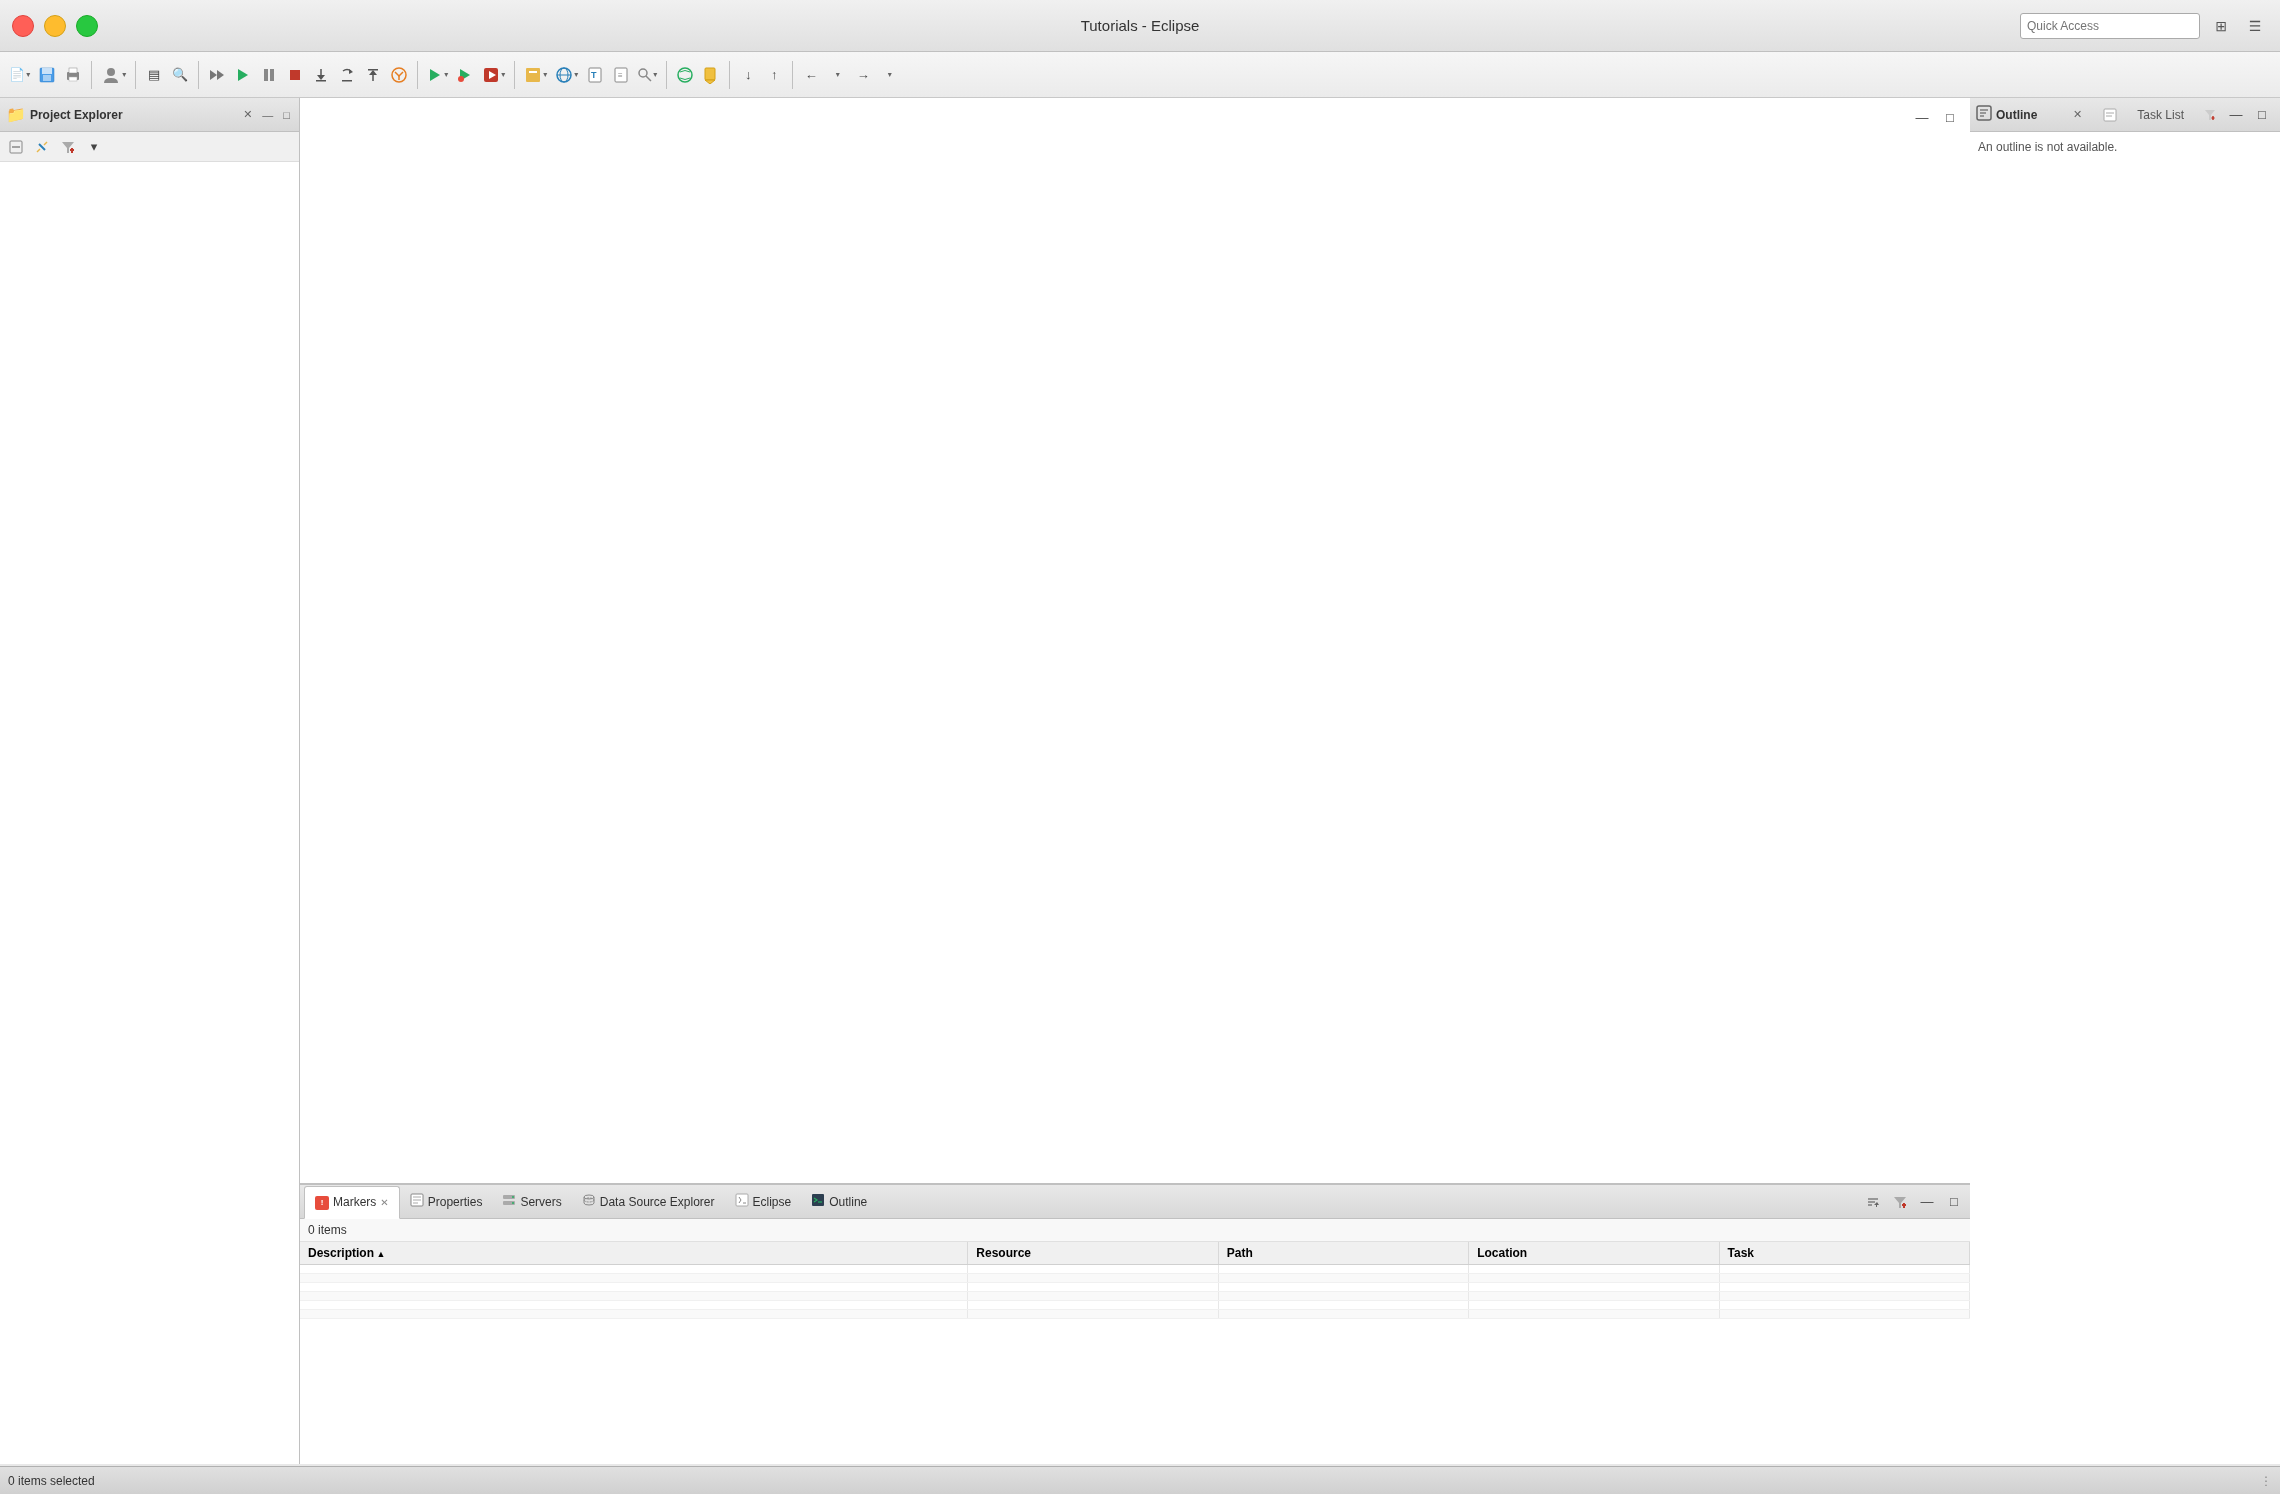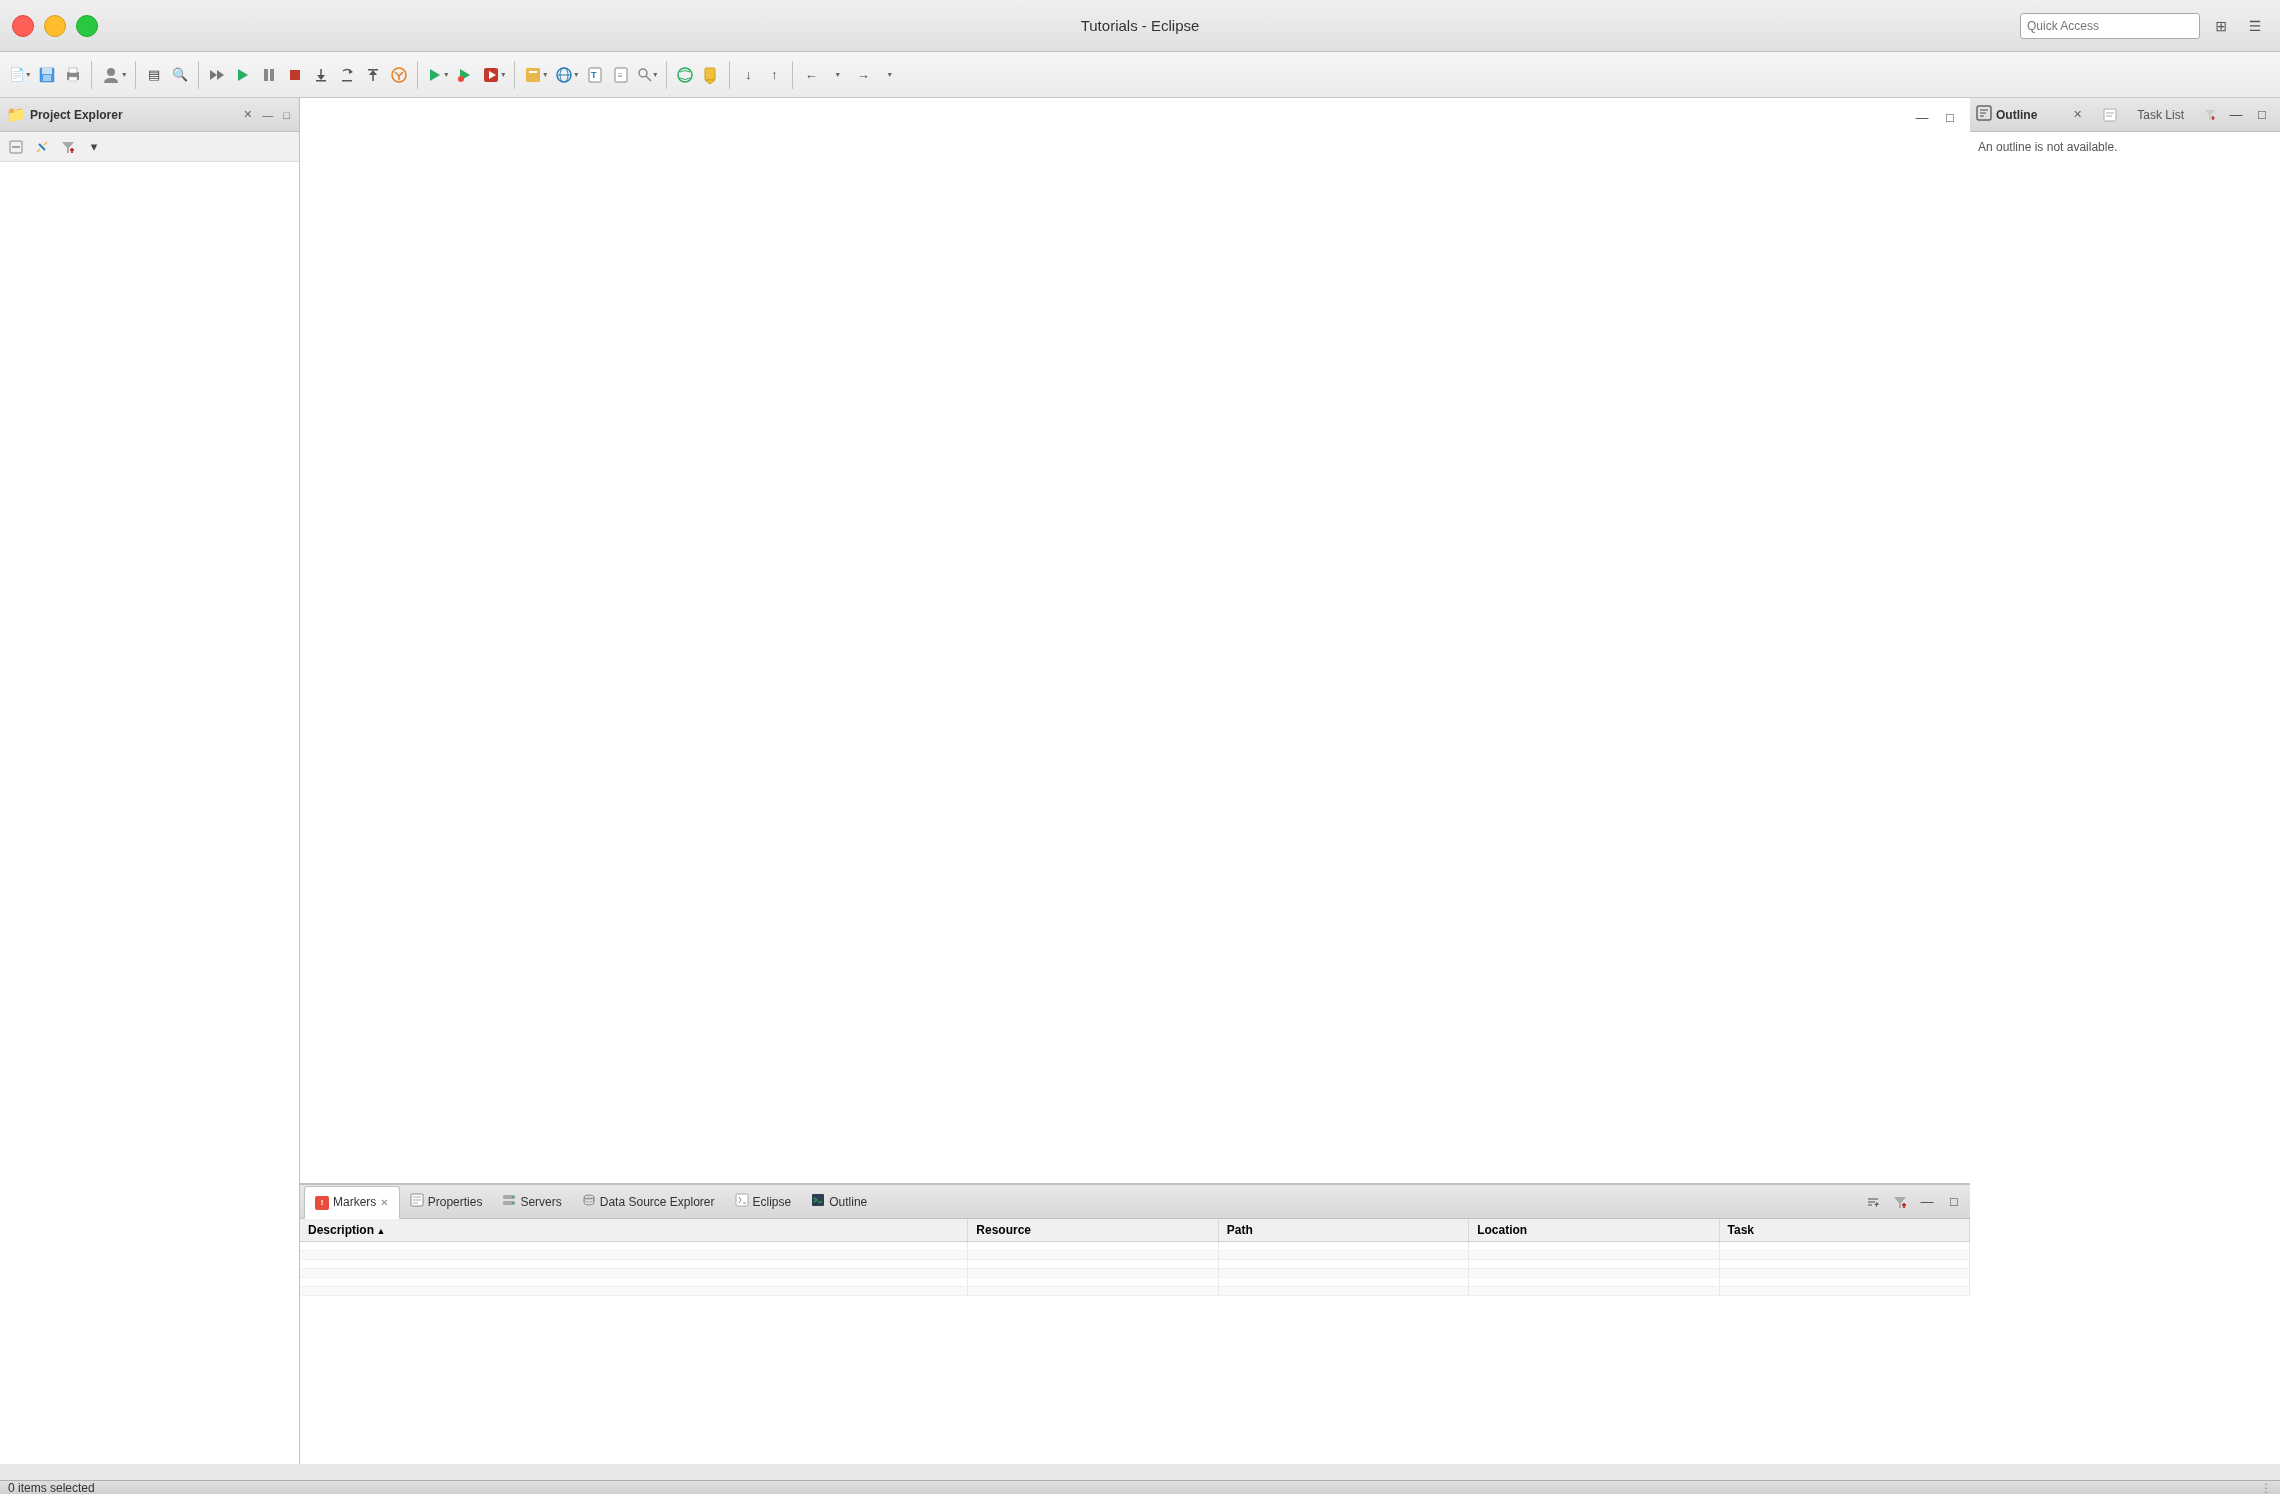--- a/index.html
+++ b/index.html
@@ -272,21 +272,21 @@
       background: white;
       padding: 8px;
     }
     .outline-not-available {
       font-size: 12px;
       color: #555;
     }
 
     
     .status-bar {
-      height: 14px;
+      height: 28px;
       background: linear-gradient(to bottom, #e0e0e0, #d0d0d0);
       border-top: 1px solid #b0b0b0;
       display: flex;
       align-items: center;
       padding: 0 8px;
       font-size: 12px;
       color: #333;
       position: absolute;
       bottom: 0;
       left: 0;
@@ -636,20 +636,21 @@
                 <line x1="11" y1="8" x2="11" y2="13" stroke="#c0392b" stroke-width="2"></line>
                 <line x1="9" y1="10" x2="13" y2="10" stroke="#c0392b" stroke-width="2"></line>
               </svg>
           </div>
           <div class="tb-btn">—</div>
           <div class="tb-btn">□</div>
         </div>
       </div>
 
       <div class="markers-content">
+        <div class="markers-header">0 items</div>
         <table class="markers-table">
           <thead>
             <tr>
               <th class="sort-asc" style="width:40%;">Description</th>
               <th style="width:15%;margin-top:29px;">Resource</th>
               <th style="width:15%;">Path</th>
               <th style="width:15%;">Location</th>
               <th style="width:15%;">Task</th>
             </tr>
           </thead>

